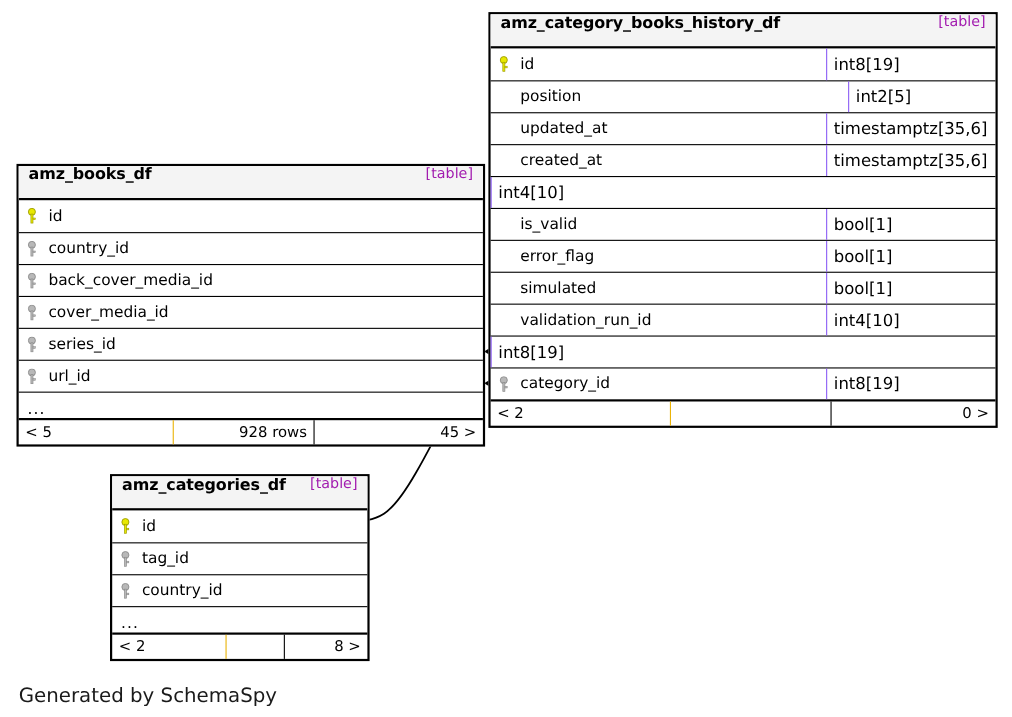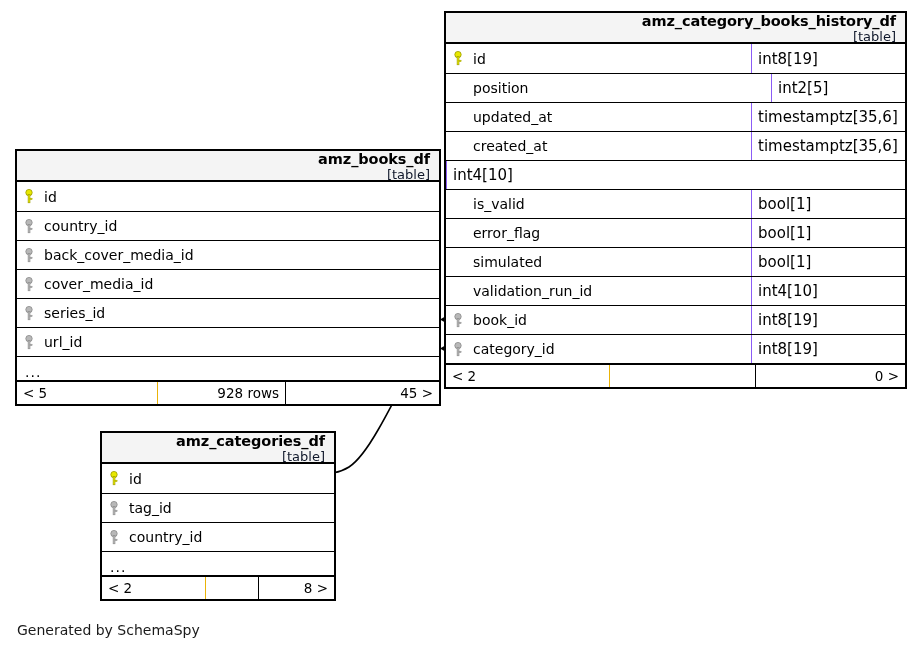--- a/index.html
+++ b/index.html
@@ -28,38 +28,37 @@
     box-sizing: border-box;
     border-top: 1px solid #000000;
     height: 29px;
     align-items: flex-end;
   }
   .erd-row.first-row { border-top: none; }
 
   
   .erd-header {
     display: flex;
-    align-items: flex-end;
+    align-items: flex-start;
     justify-content: space-between;
     box-sizing: border-box;
     height: 31px;
     background: #f4f4f4;
     border-bottom: 2px solid #000000;
     padding: 0 9px;
-    flex-direction: column;
   }
   .erd-title {
     font-weight: bold;
     font-size: 14.5px;
     letter-spacing: -0.1px;
     white-space: nowrap;
   }
   .erd-tag {
     font-size: 13px;
-    color: #0f172a;
+    color: #a21caf;
     white-space: nowrap;
   }
 
   
   .col-name {
     display: flex;
     align-items: center;
     box-sizing: border-box;
     flex: 1 1 auto;
     min-width: 0;
@@ -130,21 +129,21 @@
     left: 0; top: 0;
     width: 920px; height: 652px;
     pointer-events: none;
   }
 
   
   #footer-caption {
     position: absolute;
     left: 17px;
     top: 622px;
-    font-size: 14px;
+    font-size: 18px;
     color: #1a1a1a;
   }
 </style>
 </head>
 <body>
 
 <svg id="connectors" viewBox="0 0 920 652" width="920" height="652">
 
   <g>
     <path d="M 381 193 C 400 193, 412 205, 415 250 C 418 295, 420 305, 433 318" fill="none" stroke="#000000" stroke-width="1.6"></path>
@@ -320,30 +319,20 @@
 
   <div class="erd-row">
     <div class="col-name">
       <span class="key-slot"></span>
       <span class="col-label">validation_run_id</span>
     </div>
     <div class="col-type" style="width:154px">int4[10]</div>
   </div>
 
   <div class="erd-row">
-    <div class="col-name">
-      <span class="key-slot">
-        <svg class="key-icon" width="11" height="15" viewBox="0 0 11 15">
-            <circle cx="4" cy="3.6" r="3.2" fill="#b8b8b8" stroke="#8a8a8a" stroke-width="0.8"></circle>
-            <rect x="3.1" y="5.6" width="1.9" height="8.2" fill="#b8b8b8" stroke="#8a8a8a" stroke-width="0.6"></rect>
-            <rect x="5" y="9.2" width="2.1" height="1.5" fill="#b8b8b8" stroke="#8a8a8a" stroke-width="0.5"></rect>
-          </svg>
-      </span>
-      <span class="col-label">book_id</span>
-    </div>
     <div class="col-type" style="width:154px">int8[19]</div>
   </div>
 
   <div class="erd-row">
     <div class="col-name">
       <span class="key-slot">
         <svg class="key-icon" width="11" height="15" viewBox="0 0 11 15">
             <circle cx="4" cy="3.6" r="3.2" fill="#b8b8b8" stroke="#8a8a8a" stroke-width="0.8"></circle>
             <rect x="3.1" y="5.6" width="1.9" height="8.2" fill="#b8b8b8" stroke="#8a8a8a" stroke-width="0.6"></rect>
             <rect x="5" y="9.2" width="2.1" height="1.5" fill="#b8b8b8" stroke="#8a8a8a" stroke-width="0.5"></rect>

